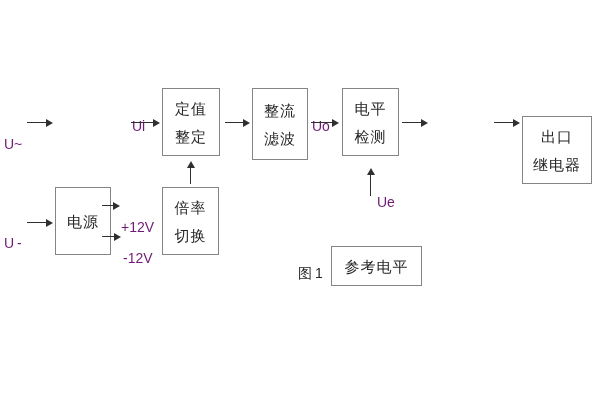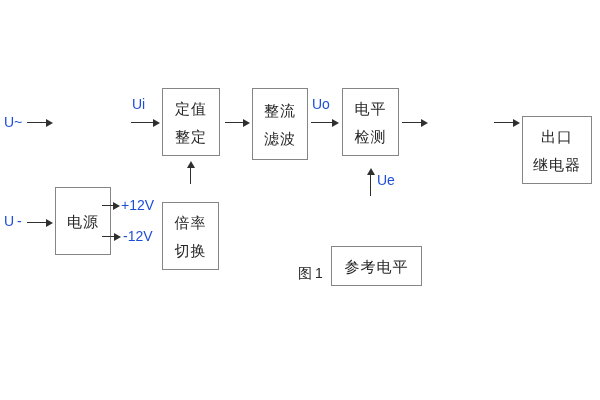--- a/index.html
+++ b/index.html
@@ -27,24 +27,25 @@
     box-sizing:border-box;
     color:#262626;
     font-size:15px;
     line-height:1;
     letter-spacing:1px;
   }
   .block span{white-space:nowrap;}
   
   .sig{
     position:absolute;
-    color:#1d4ed8;
+    color:#701a75;
     font-size:14px;
     line-height:1;
     white-space:nowrap;
+    margin-top:22px;
   }
   .sig.dc{letter-spacing:3px;}
   .caption{
     position:absolute;
     color:#262626;
     font-size:14px;
     letter-spacing:3px;
     text-align:center;
   }
   
@@ -100,21 +101,21 @@
 
   <div class="block" style="left:522px;top:88px;width:70px;height:68px;margin-top:28px;">
     <span>出口</span>
     <span>继电器</span>
   </div>
 
   <div class="block" style="left:55px;top:187px;width:56px;height:68px;">
     <span>电源</span>
   </div>
 
-  <div class="block" style="left:162px;top:202px;width:57px;height:68px;">
+  <div class="block" style="left:162px;top:187px;width:57px;height:68px;">
     <span>倍率</span>
     <span>切换</span>
   </div>
 
   <div class="block" style="left:331px;top:198px;width:91px;height:40px;margin-top:48px;">
     <span>参考电平</span>
   </div>
 
   <div class="sig" style="left:4px;top:115px;">U~</div>
   <div class="sig" style="left:132px;top:97px;">Ui</div>

